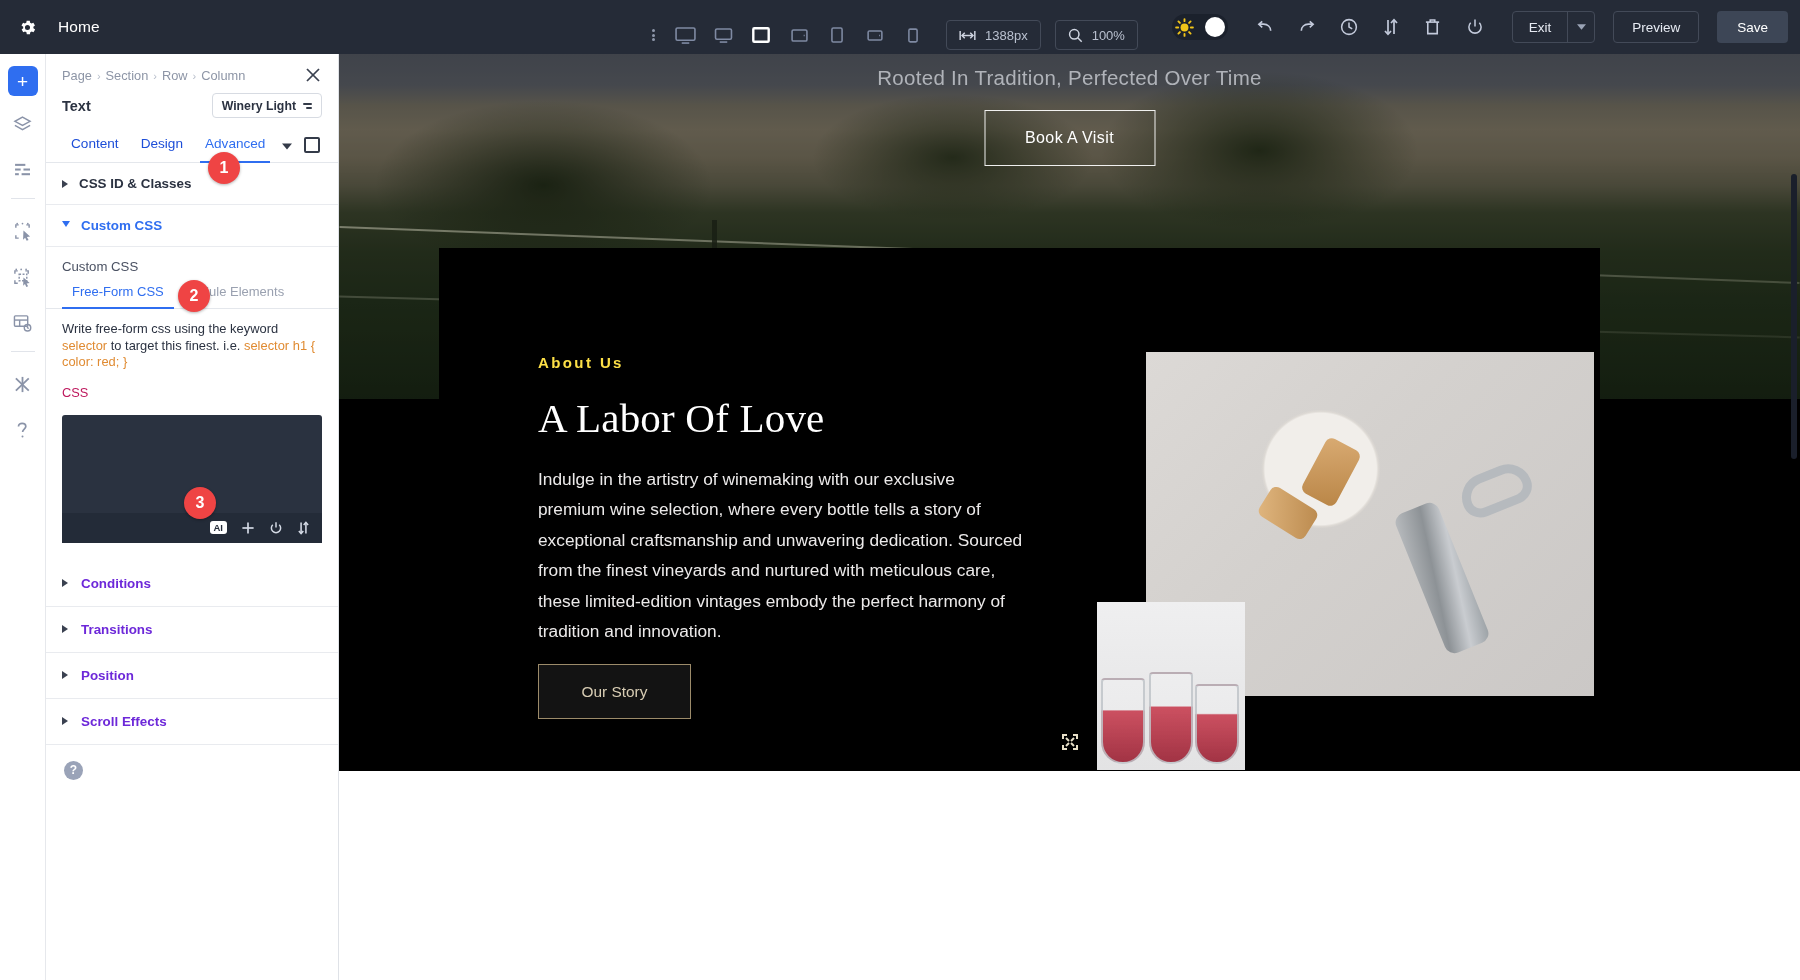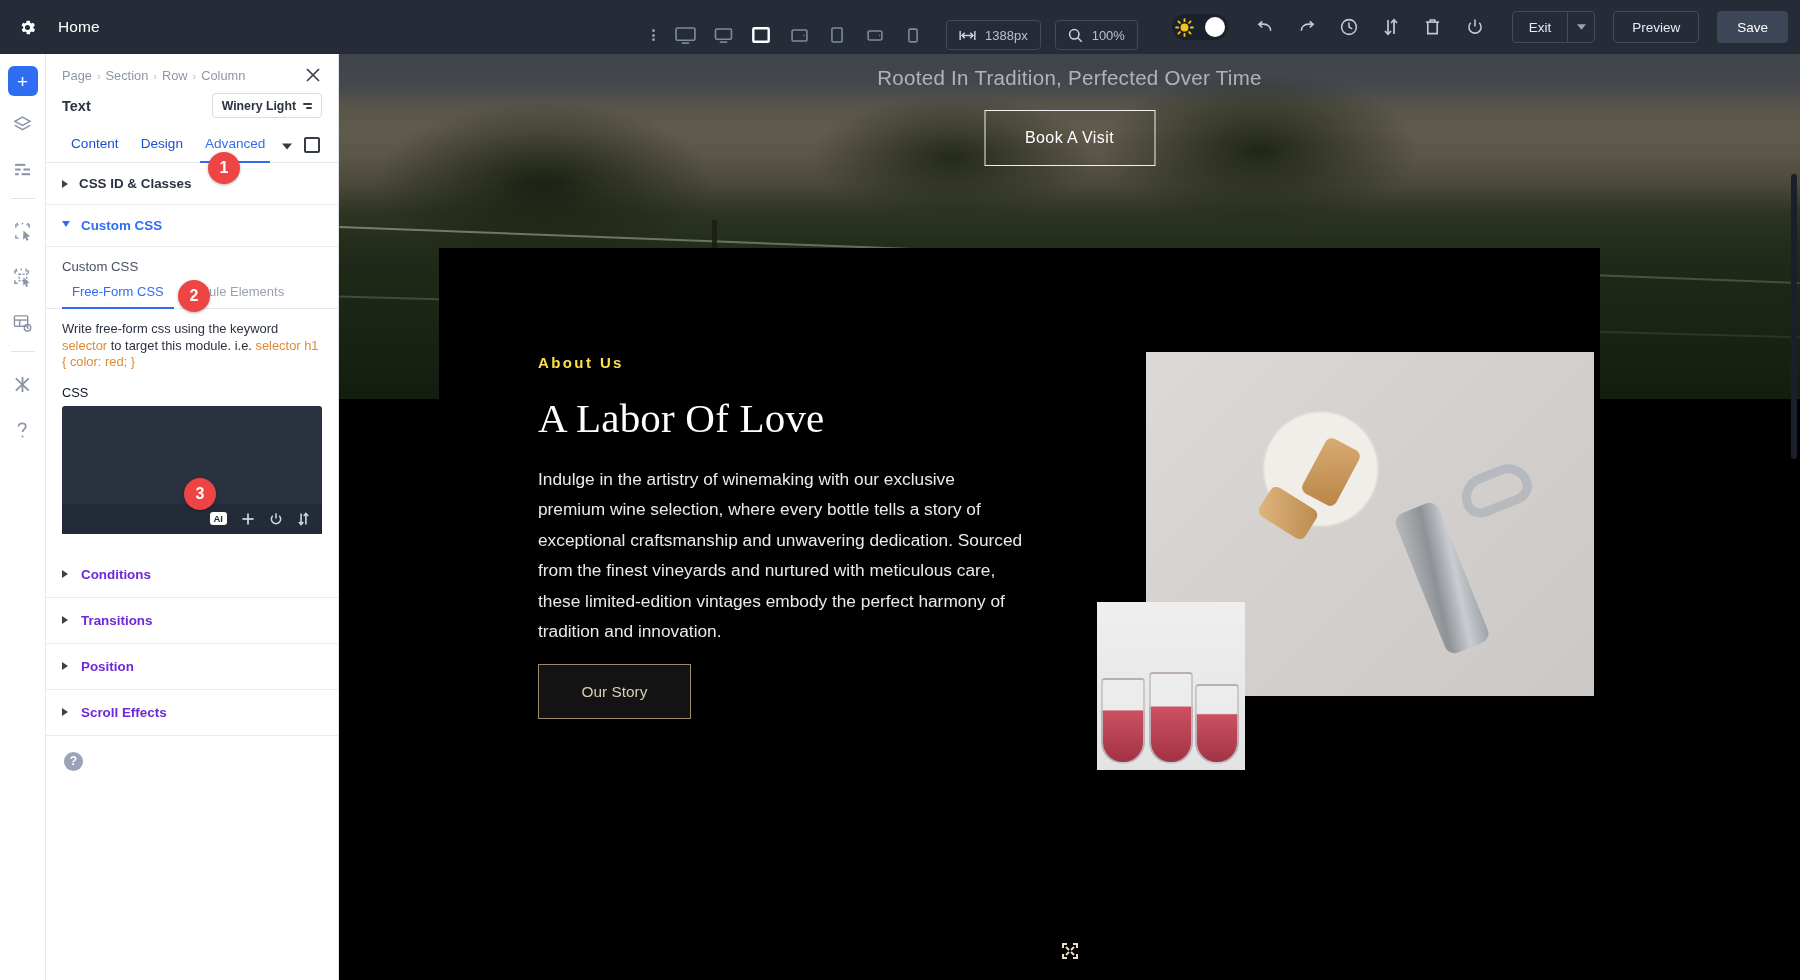--- a/index.html
+++ b/index.html
@@ -136,21 +136,21 @@
   .sect-row.open .lab{ color:#2f6ef0; }
   .sub-label{ padding:12px 16px 4px; font-size:13.2px; color:#4a5162; }
   .subtabs{ display:flex; gap:0; padding:0 16px; border-bottom:1px solid #e4e7ec; }
   .subtab{ font-size:13px; color:#9aa1b0; padding:6px 10px 9px; cursor:pointer; position:relative; }
   .subtab.active{ color:#2f6ef0; }
   .subtab.active::after{ content:""; position:absolute; left:0; right:0; bottom:-1px; height:2.5px; background:#2f6ef0; }
   .helptext{
     padding:12px 16px 4px; font-size:12.9px; line-height:1.28; color:#2b3241;
   }
   .helptext .kw{ color:#e08b32; }
-  .css-label{ padding:10px 16px 6px; font-size:12.8px; color:#0f172a; }
+  .css-label{ padding:10px 16px 15px; font-size:12.8px; color:#be185d; }
   .editor{
     margin:0 16px; height:128px; background:#2a3240; border-radius:3px; position:relative;
   }
   .editor-toolbar{
     position:absolute; left:0; right:0; bottom:0; height:30px; background:#232b38;
     display:flex; align-items:center; justify-content:flex-end; gap:14px; padding-right:12px;
   }
   .ai-badge{
     background:#ffffff; color:#232b38; font-size:9.5px; font-weight:bold; border-radius:3px;
     padding:2px 4px; line-height:1; cursor:pointer;
@@ -169,21 +169,21 @@
   }
   
   .step{
     position:absolute; width:32px; height:32px; border-radius:50%; background:#ef4444;
     color:#ffffff; font-size:16px; font-weight:bold; display:flex; align-items:center;
     justify-content:center; box-shadow:0 1px 3px rgba(0,0,0,.3); z-index:40;
   }
 
   
   #canvas{
-    position:absolute; left:339px; top:54px; width:1461px; height:926px; overflow:hidden; background:#000;
+    position:absolute; left:339px; top:54px; width:1461px; height:717px; overflow:hidden; background:#000;
   }
   .hero{
     position:absolute; left:0; top:0; width:1461px; height:345px; overflow:hidden;
   }
   .hero-img{
     position:absolute; inset:0;
     background:
       radial-gradient(ellipse 240px 120px at 14% 38%, rgba(42,56,30,.95), rgba(42,56,30,0) 70%),
       radial-gradient(ellipse 200px 90px at 42% 30%, rgba(46,60,32,.85), rgba(46,60,32,0) 70%),
       radial-gradient(ellipse 220px 110px at 63% 28%, rgba(44,58,30,.9), rgba(44,58,30,0) 72%),
@@ -550,21 +550,21 @@
 
   <div class="sub-label">Custom CSS</div>
   <div class="step" style="left:132px; top:226px;">2</div>
 
   <div class="subtabs">
     <span class="subtab active">Free-Form CSS</span>
     <span class="subtab">Module Elements</span>
   </div>
 
   <div class="helptext">
-    <span>Write free-form css using the keyword </span><span class="kw">selector</span><span> to target this module. i.e. </span><span class="kw">selector h1 { color: red; }</span>
+    <span>Write free-form css using the keyword </span><span class="kw">selector</span><span> to target this finest. i.e. </span><span class="kw">selector h1 { color: red; }</span>
   </div>
 
   <div class="css-label">CSS</div>
 
   <div class="editor">
     <div class="step" style="left:122px; top:72px;">3</div>
     <div class="editor-toolbar">
       <span class="ai-badge">AI</span>
       <span class="et-ic">
         <svg width="14" height="14" viewBox="0 0 14 14">

